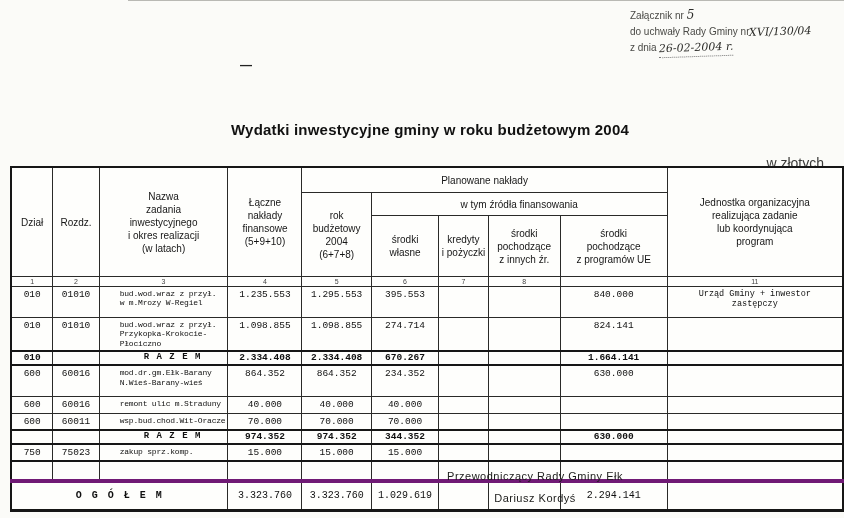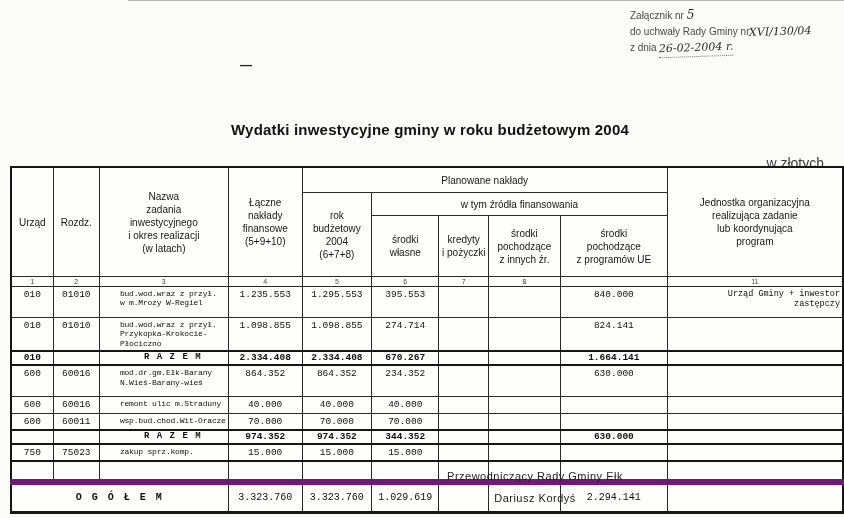--- a/index.html
+++ b/index.html
@@ -43,30 +43,30 @@
   }
   .budget tbody td{
     font-family:"Liberation Mono","DejaVu Sans Mono",monospace;
     font-size:9.5px;line-height:1.2;text-align:center;vertical-align:top;
     padding:2px 2px;color:#101010;white-space:pre-line;
   }
   .budget tbody td.cell-name{
     text-align:left;font-size:8px;line-height:1.18;white-space:pre;
     overflow:hidden;letter-spacing:-.2px;padding-left:20px;
   }
-  .budget tbody td.cell-unit{font-size:8.5px;white-space:pre-line;text-align:right;}
+  .budget tbody td.cell-unit{font-size:8.5px;white-space:pre-line;text-align:center;}
   tr.row-razem td{
     border-top:2px solid #161616;border-bottom:2px solid #161616;
     font-weight:bold;height:12px;padding:0 2px;
   }
   tr.row-razem td.cell-name{text-align:center;white-space:normal;font-size:9px;letter-spacing:1px;}
   tr.row-data.tall td{height:26px;}
   tr.row-spacer td{height:13px;border-top:2px solid #161616;}
   tr.row-ogolem td{
-    border-top:6px solid #701a75;border-bottom:3px solid #161616;
+    border-top:4px solid #701a75;border-bottom:3px solid #161616;
     height:22px;vertical-align:middle;font-size:10px;
   }
   tr.row-ogolem td.cell-label{
     text-align:center;white-space:normal;letter-spacing:2px;font-weight:bold;
     font-family:"Liberation Mono","DejaVu Sans Mono",monospace;
   }
   .signature{
     position:absolute;top:470px;left:370px;width:330px;text-align:center;
     font-family:Liberation Sans, sans-serif;
     font-size:11px;color:#1c1c1a;letter-spacing:.5px;
@@ -98,21 +98,21 @@
     <col style="width:75px">
       <col style="width:70px">
       <col style="width:68px">
     <col style="width:50px">
       <col style="width:73px">
       <col style="width:110px">
     <col style="width:183px">
   </colgroup>
   <thead>
     <tr>
-      <th rowspan="3">Urząd</th>
+      <th rowspan="3">Dział</th>
       <th rowspan="3">Rozdz.</th>
       <th rowspan="3">Nazwa
 zadania
 inwestycyjnego
 i okres realizacji
 (w latach)</th>
       <th rowspan="3">Łączne
 nakłady
 finansowe
 (5+9+10)</th>

